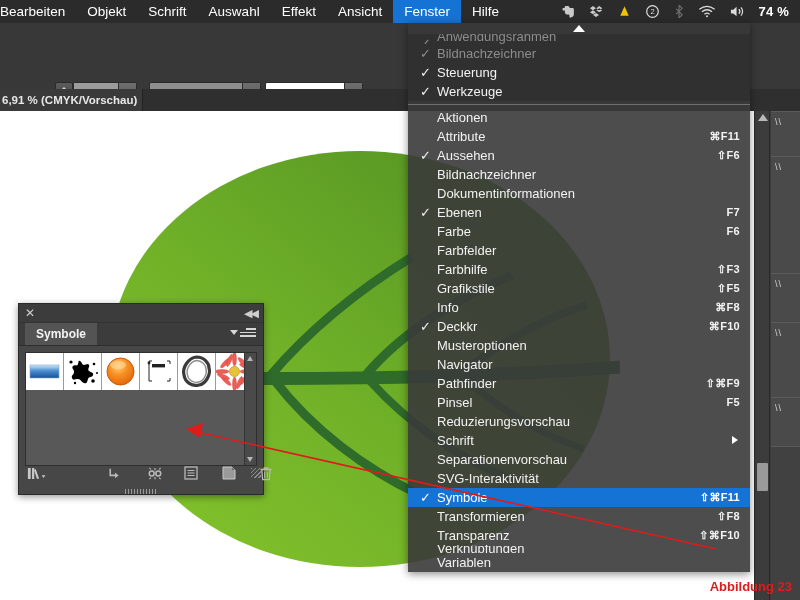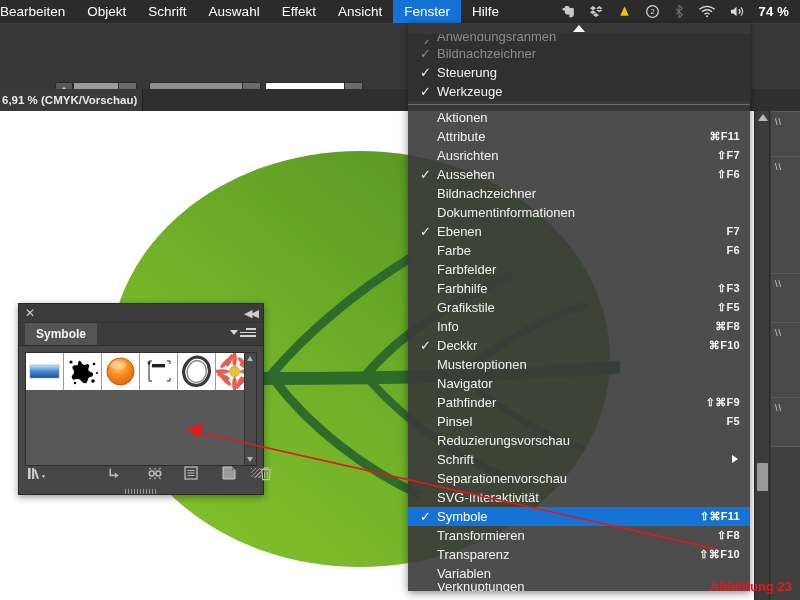--- a/index.html
+++ b/index.html
@@ -341,25 +341,20 @@
         <span class="chk"></span>
         <span>Aktionen</span>
         <span class="key"></span>
       </div>
       <div class="mi">
         <span class="chk"></span>
         <span>Attribute</span>
         <span class="key">⌘F11</span>
       </div>
       <div class="mi">
-        <span class="chk"></span>
-        <span>Ausrichten</span>
-        <span class="key">⇧F7</span>
-      </div>
-      <div class="mi">
         <span class="chk">✓</span>
         <span>Aussehen</span>
         <span class="key">⇧F6</span>
       </div>
       <div class="mi">
         <span class="chk"></span>
         <span>Bildnachzeichner</span>
         <span class="key"></span>
       </div>
       <div class="mi">
@@ -450,28 +445,28 @@
       <div class="mi">
         <span class="chk"></span>
         <span>Transformieren</span>
         <span class="key">⇧F8</span>
       </div>
       <div class="mi">
         <span class="chk"></span>
         <span>Transparenz</span>
         <span class="key">⇧⌘F10</span>
       </div>
+      <div class="mi clipped" style="height:8px;line-height:8px;overflow:hidden;">
+        <span class="chk"></span>
+        <span>Verknüpfungen</span>
+      </div>
       <div class="mi">
         <span class="chk"></span>
         <span>Variablen</span>
         <span class="key"></span>
-      </div>
-      <div class="mi clipped" style="height:8px;line-height:8px;overflow:hidden;">
-        <span class="chk"></span>
-        <span>Verknüpfungen</span>
       </div>
     </div>
   </div>
 
   <div class="panel">
     <div class="titlebar">
       <span class="closex">✕</span>
       <span class="collapse">◀◀</span>
     </div>
 

